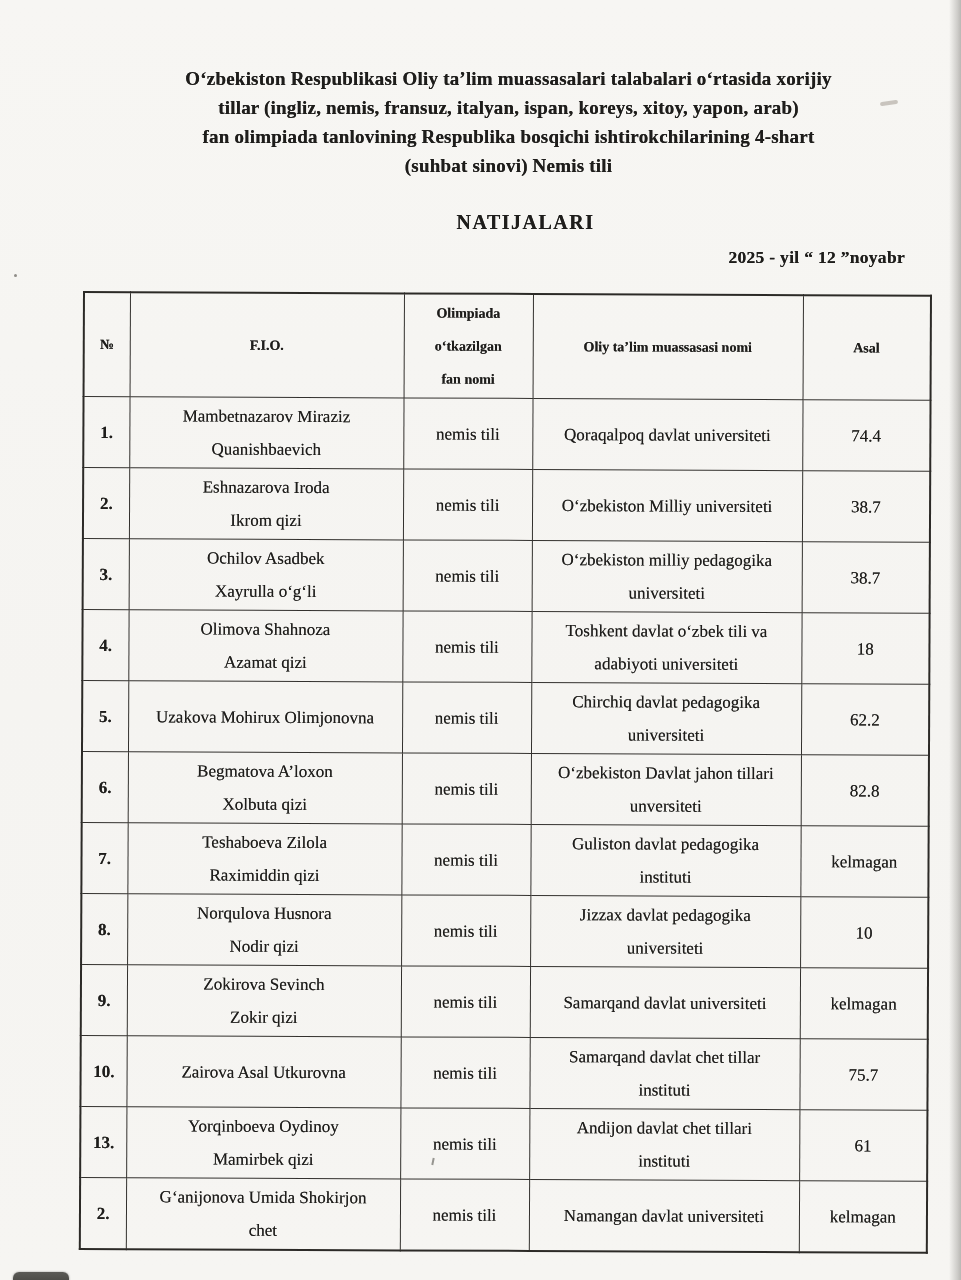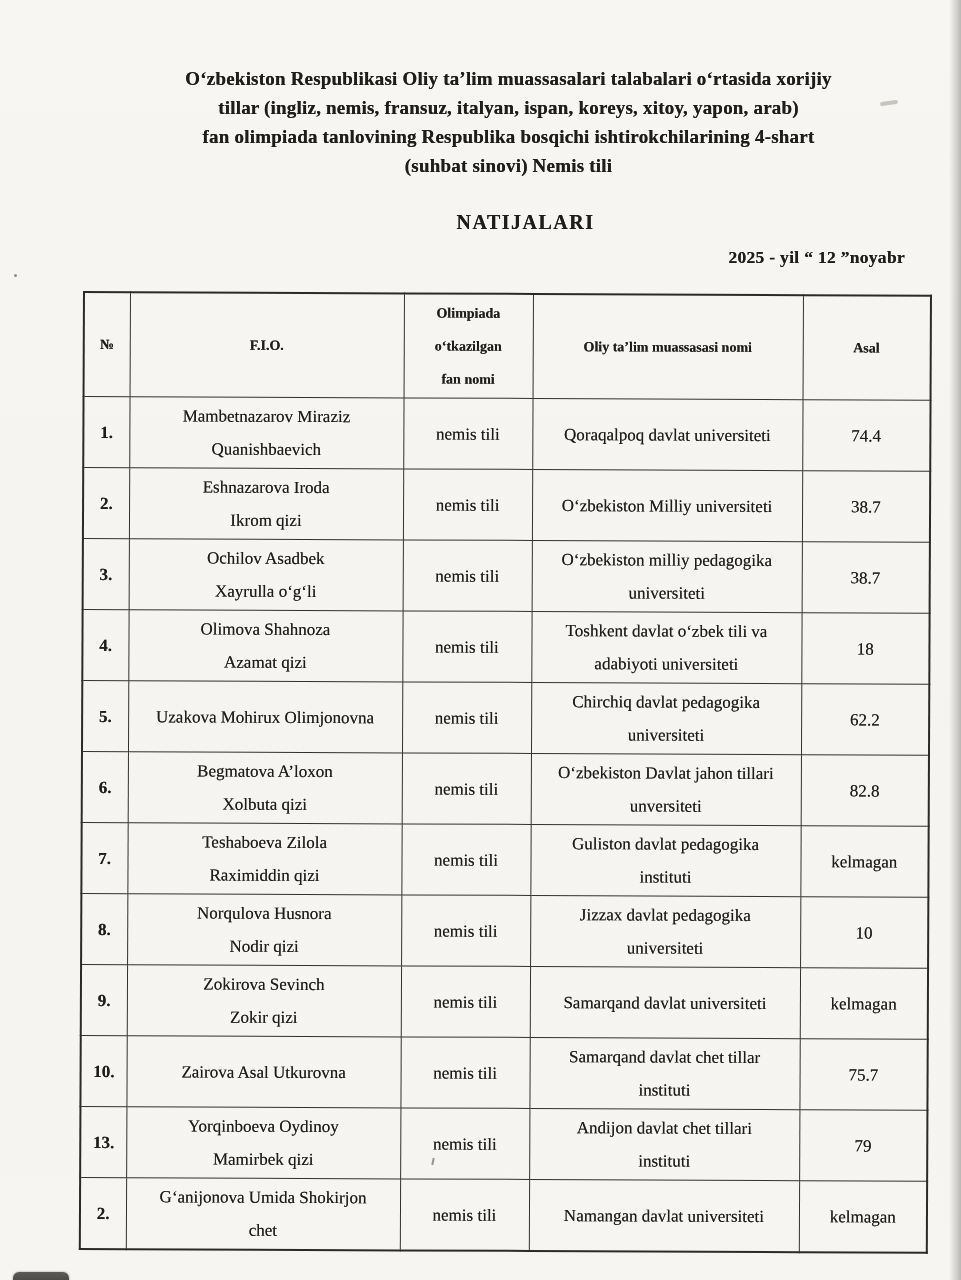--- a/index.html
+++ b/index.html
@@ -254,21 +254,21 @@
 instituti</td>
         <td>75.7</td>
       </tr>
       <tr>
         <td class="cell-no">13.</td>
         <td>Yorqinboeva Oydinoy
 Mamirbek qizi</td>
         <td>nemis tili</td>
         <td>Andijon davlat chet tillari
 instituti</td>
-        <td>79</td>
+        <td>61</td>
       </tr>
       <tr>
         <td class="cell-no">2.</td>
         <td>G‘anijonova Umida Shokirjon
 chet</td>
         <td>nemis tili</td>
         <td>Namangan davlat universiteti</td>
         <td>kelmagan</td>
       </tr>
     </tbody>

